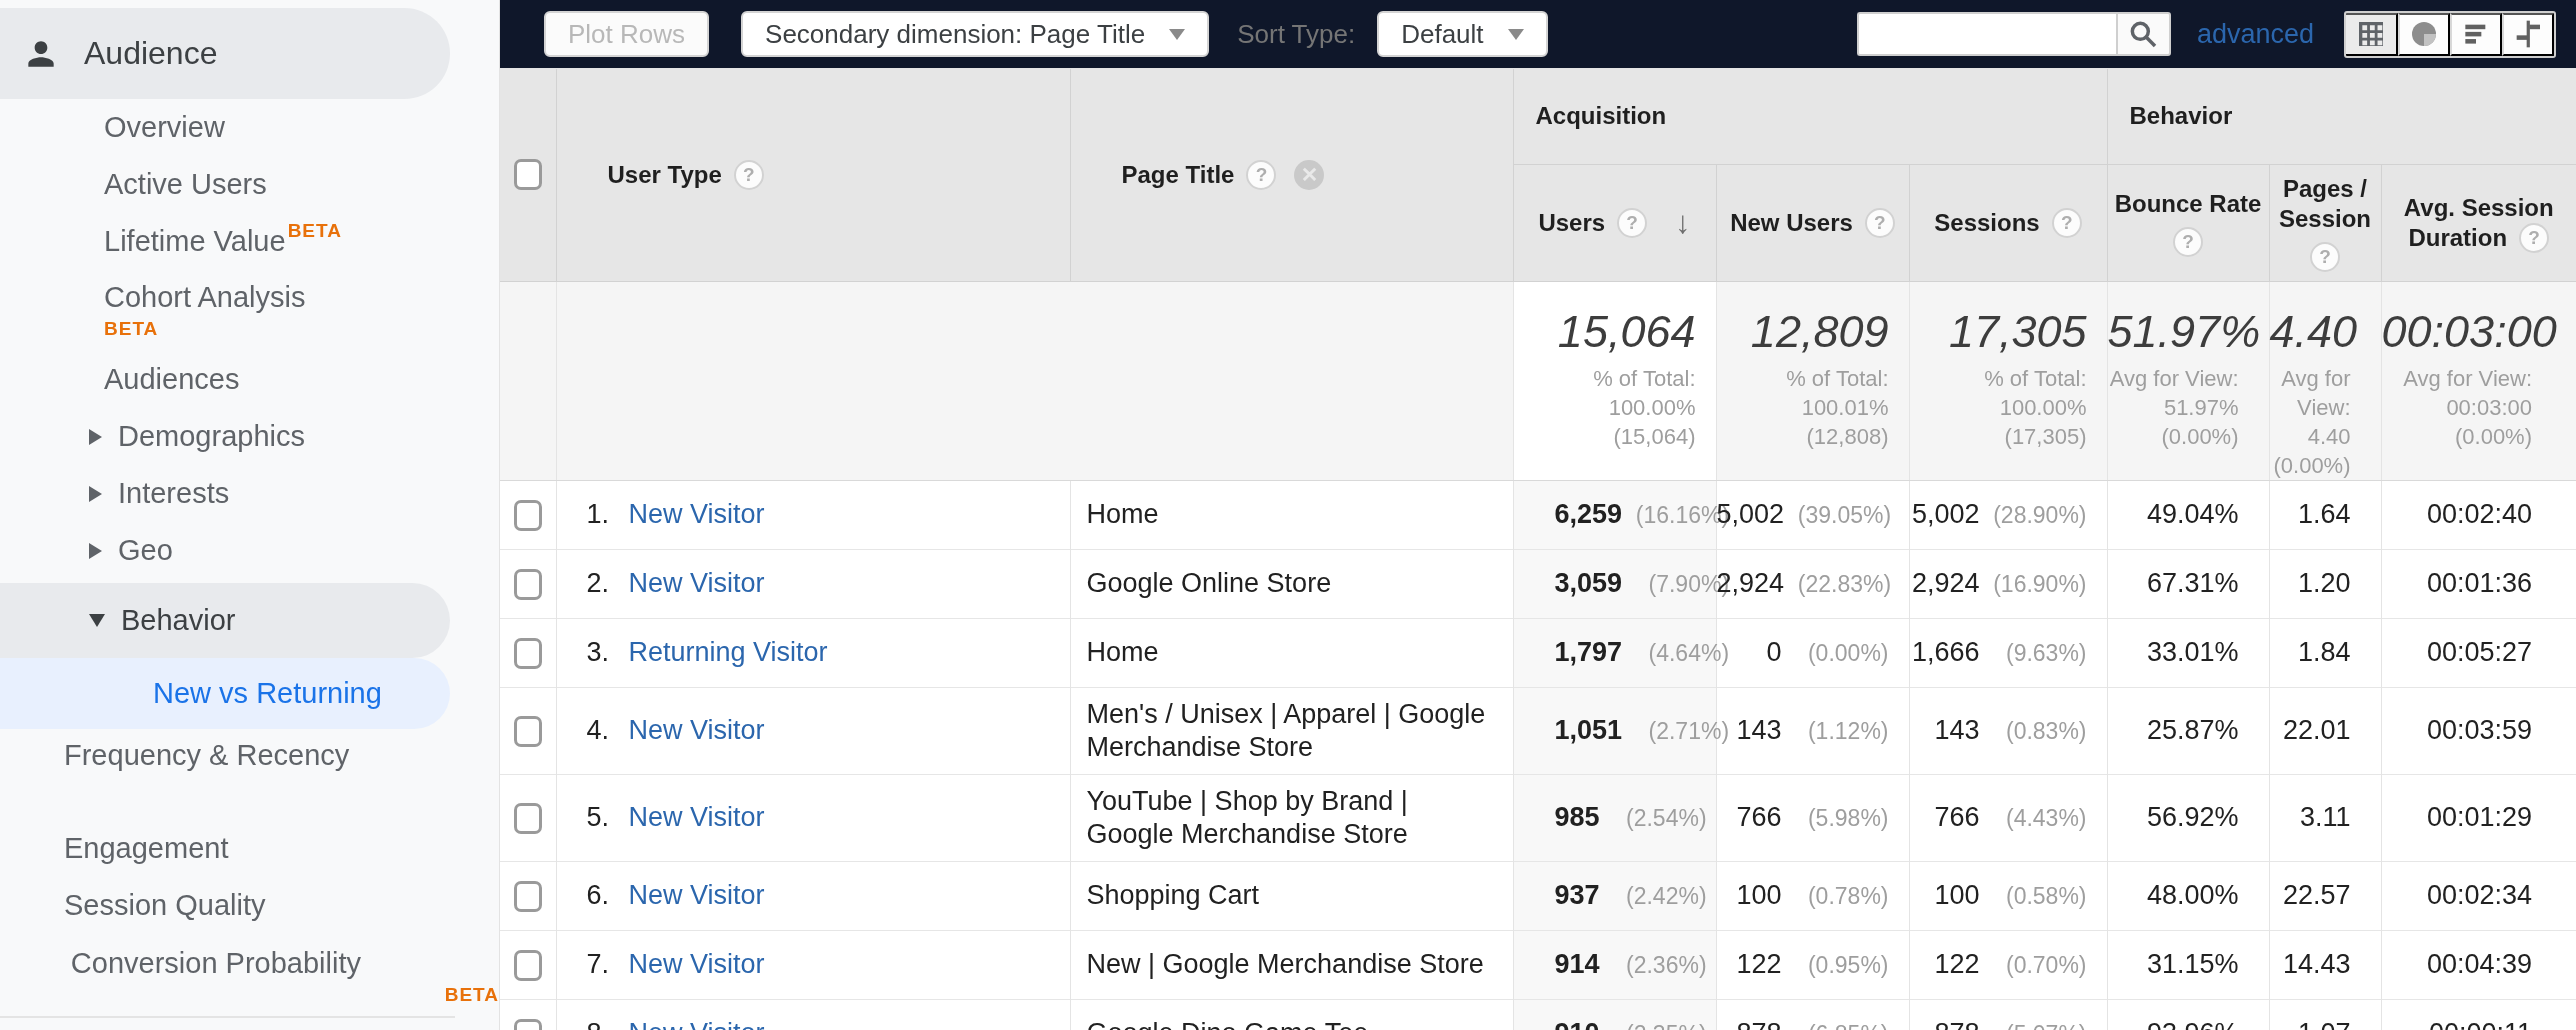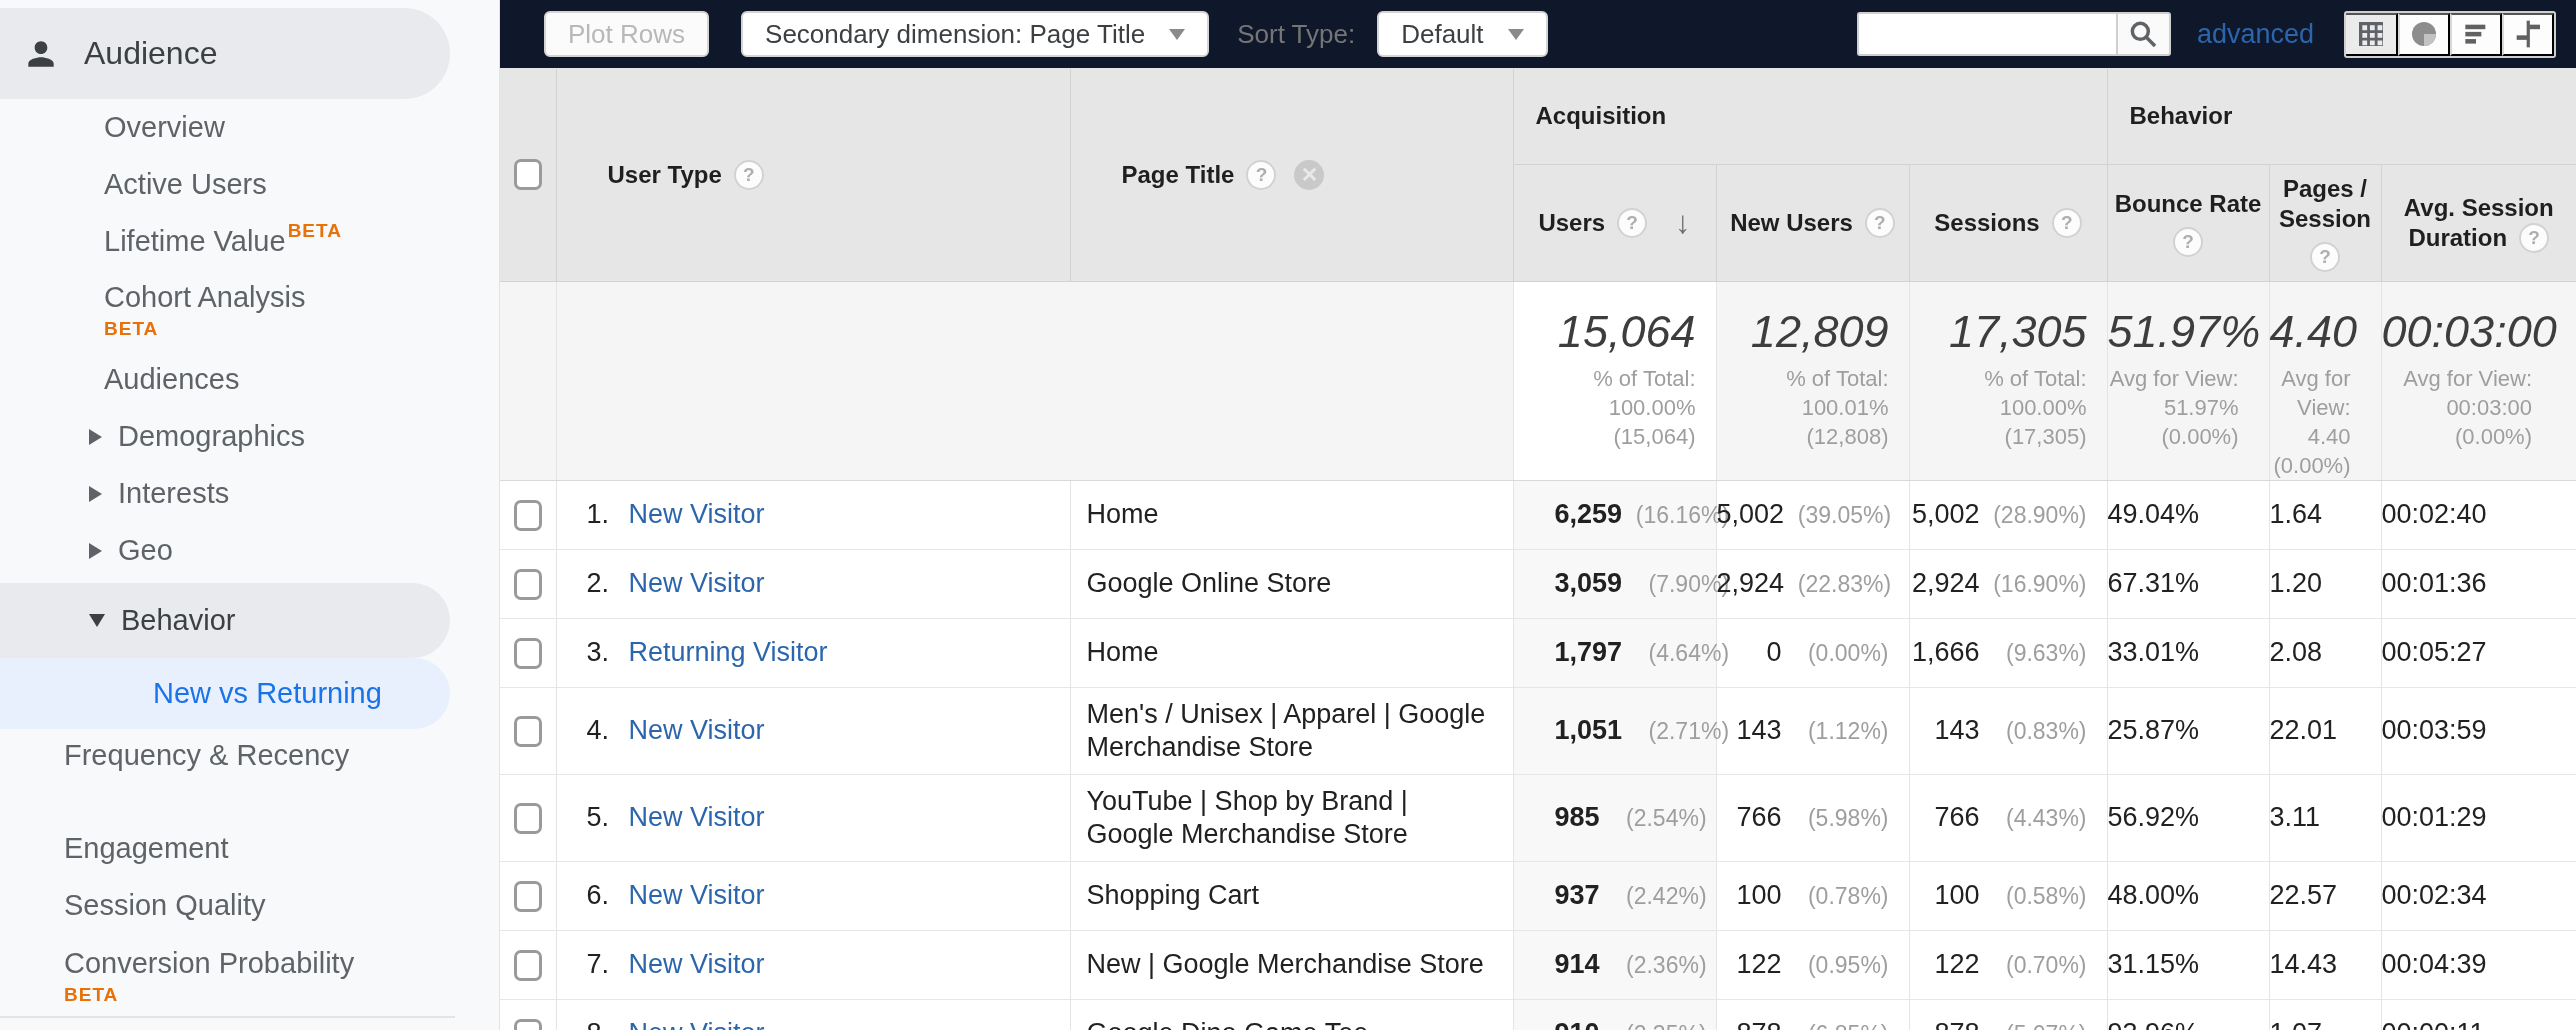--- a/index.html
+++ b/index.html
@@ -27,21 +27,21 @@
     letter-spacing:1px; line-height:22px; }
   .sb-item.two-deck { height:81px; line-height:42px; padding-top:6px; }
   .sb-pill { margin-top:4px; height:75px; line-height:75px; width:450px;
     background:#e8eaed; border-radius:0 38px 38px 0; color:#3c4043; }
   .sb-pill .tri-down { border-top-color:#3c4043; }
   .sb-active { height:71px; line-height:71px; width:450px; background:#e8f0fe;
     border-radius:0 36px 36px 0; color:#1a73e8; padding-left:153px; }
   .sb-sub { padding-left:64px; }
   .sb-sub.two-line { height:91px; line-height:42px; padding-top:5px; white-space:normal; }
   .sb-sub .wrap-label { display:block; max-width:297px; }
-  .sb-item.conv { height:auto; line-height:42px; padding-top:8px; white-space:normal; }
+  .sb-item.conv { height:auto; line-height:42px; padding-top:8px; white-space:normal;text-align:right; }
   .sb-divider { margin:10px 0 0 0; width:455px; border-top:2px solid #e4e4e4; }
 
   
   .main { flex:1; height:100%; display:flex; flex-direction:column; overflow:hidden; }
 
   
   .toolbar { height:69px; min-height:69px; display:flex; align-items:center;
     padding:0 20px 0 44px; border-bottom:1px solid #e4e4e4; background:#0f172a; }
   .btn { height:46px; border:2px solid #d4d4d4; border-radius:6px; background:#fff;
     font-size:26px; display:flex; align-items:center; padding:0 22px; cursor:pointer; }
@@ -111,21 +111,21 @@
     border-radius:7px; background:#fff; cursor:pointer; vertical-align:middle; }
   td.c-ut { padding-left:30px; }
   .idx { display:inline-block; min-width:42px; color:#212121; }
   .lnk { color:#2b66ad; text-decoration:none; cursor:pointer; }
   td.c-pt { padding:10px 20px 10px 16px; line-height:33px; }
   td.c-num { text-align:right; padding-right:20px; white-space:nowrap; }
   td.c-num .val { color:#212121; }
   td.c-num.sorted { background:#f8f8f8; }
   td.c-num.sorted .val { font-weight:bold;margin-left:41px; }
   .pct { display:inline-block; width:107px; text-align:right; font-size:23px; color:#9e9e9e; }
-  td.c-m { padding-right:30px; color:#212121; }
+  td.c-m { text-align:right; padding-right:30px; color:#212121; }
   td.c-dur { padding-right:44px; }
 </style>
 </head>
 <body>
 
 <div class="app">
 
   <aside class="sidebar">
     <div class="sb-header">
       <svg class="sb-person" viewBox="0 0 24 24" fill="currentColor">
@@ -377,21 +377,21 @@
   </tr>
 
   <tr class="body-row">
     <td class="c-cb"><span class="cb"></span></td>
     <td class="c-ut"><span class="idx">3.</span><a class="lnk">Returning Visitor</a></td>
     <td class="c-pt">Home</td>
     <td class="c-num sorted"><span class="val">1,797</span><span class="pct">(4.64%)</span></td>
     <td class="c-num"><span class="val">0</span><span class="pct">(0.00%)</span></td>
     <td class="c-num"><span class="val">1,666</span><span class="pct">(9.63%)</span></td>
     <td class="c-m">33.01%</td>
-    <td class="c-m">2.08</td>
+    <td class="c-m">1.84</td>
     <td class="c-m c-dur">00:05:27</td>
   </tr>
 
   <tr class="body-row">
     <td class="c-cb"><span class="cb"></span></td>
     <td class="c-ut"><span class="idx">4.</span><a class="lnk">New Visitor</a></td>
     <td class="c-pt">Men's / Unisex | Apparel | Google Merchandise Store</td>
     <td class="c-num sorted"><span class="val">1,051</span><span class="pct">(2.71%)</span></td>
     <td class="c-num"><span class="val">143</span><span class="pct">(1.12%)</span></td>
     <td class="c-num"><span class="val">143</span><span class="pct">(0.83%)</span></td>

